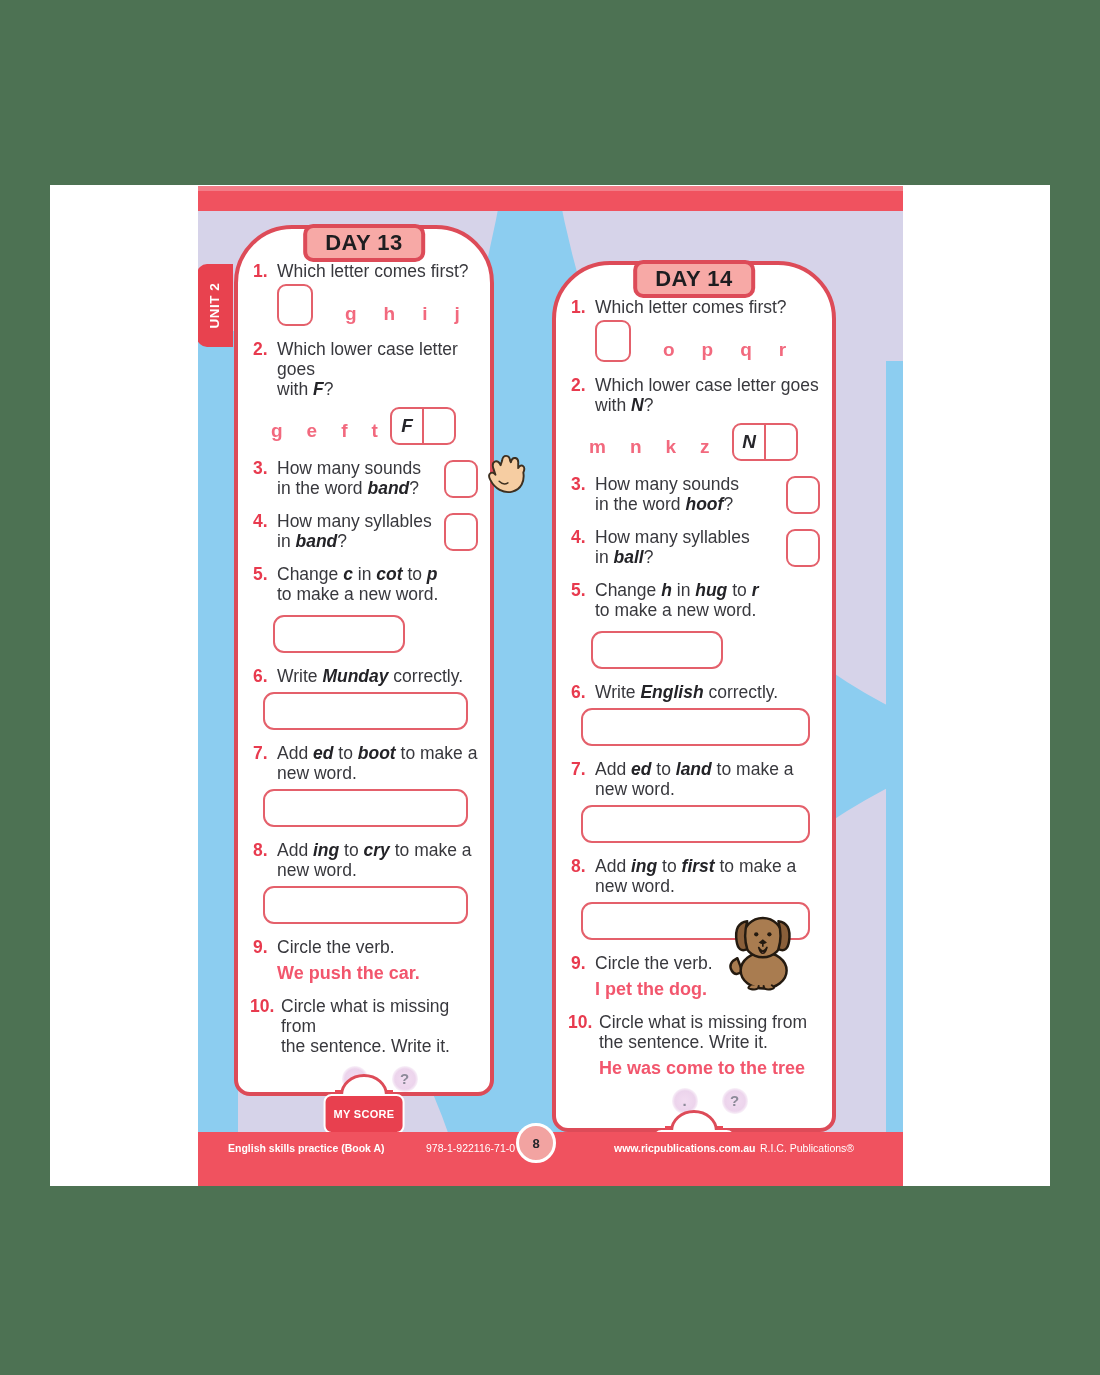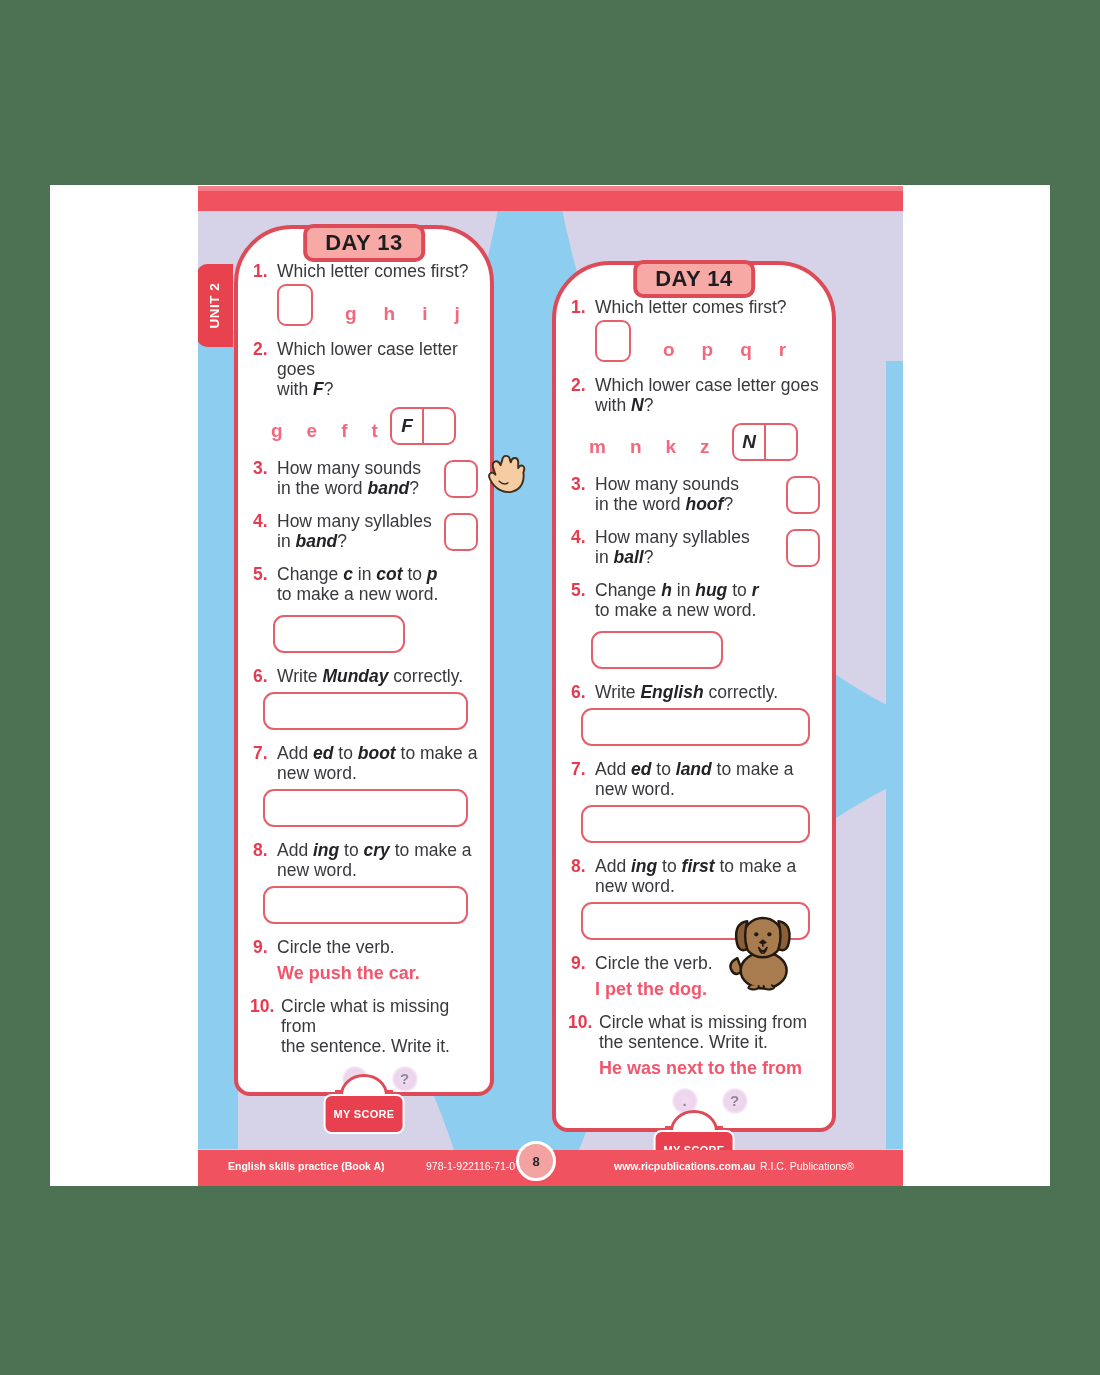--- a/index.html
+++ b/index.html
@@ -62,21 +62,21 @@
     background:radial-gradient(circle,#f2dcf1 0%,#ecd4ec 55%,rgba(236,212,236,0) 78%);}
 
   .dog-icon{position:absolute;right:28px;top:648px;z-index:4;}
 
   .score{position:absolute;left:50%;transform:translateX(-50%);bottom:-42px;width:110px;height:60px;z-index:5;}
   .ped{position:absolute;top:16px;left:50%;transform:translateX(-50%);width:58px;height:26px;background:#e84a57;border-radius:0 0 15px 15px;}
   .circ{position:absolute;top:0;left:50%;transform:translateX(-50%);width:42px;height:36px;background:#fff;border:3px solid #dd4b58;border-radius:50%;}
   .badge{position:absolute;bottom:0;left:50%;transform:translateX(-50%);background:#e8404f;border:2.5px solid #fff;
     border-radius:8px;padding:12px 8px;color:#fff;font-size:11px;font-weight:700;white-space:nowrap;letter-spacing:.3px;}
 
-  .footerbar{position:absolute;bottom:0;left:0;right:0;height:36px;background:#f0525f;z-index:3;}
+  .footerbar{position:absolute;bottom:0;left:0;right:0;height:54px;background:#f0525f;z-index:3;}
   .ftext{position:absolute;top:10px;color:#fff;font-size:10.5px;white-space:nowrap;}
   .fbook{left:30px;font-weight:700;}
   .fisbn{left:228px;}
   .furl{left:416px;font-weight:bold;}
   .fpub{left:562px;}
   .pgnum{position:absolute;left:318px;top:-9px;width:34px;height:34px;border-radius:50%;background:#f2a3a1;
     border:3px solid #fff;color:#26262b;font-weight:700;font-size:13px;display:flex;align-items:center;justify-content:center;box-sizing:content-box;}
 </style>
 </head>
 <body>
@@ -299,21 +299,21 @@
         <div class="q">
           <span class="qnum">9.</span>
           <span>Circle the verb.</span>
           <div class="sentence">I pet the dog.</div>
         </div>
 
         <div class="q wide">
           <span class="qnum">10.</span>
           <span>Circle what is missing from</span><br>
           <span>the sentence. Write it.</span>
-          <div class="sentence">He was next to the from</div>
+          <div class="sentence">He was come to the tree</div>
           <div class="opts">
             <div class="opt">.</div>
             <div class="opt">?</div>
           </div>
         </div>
 
       </div>
 
       <svg class="dog-icon" width="84" height="78" viewBox="0 0 100 95">
         <path d="M20 55 q-12 6 -7 15 q5 8 13 1 Z" fill="#a97c50" stroke="#241a10" stroke-width="3" stroke-linejoin="round"></path>

